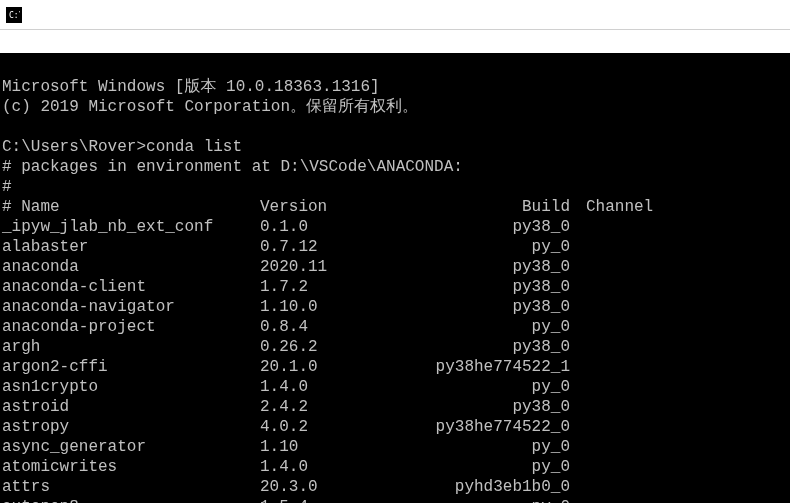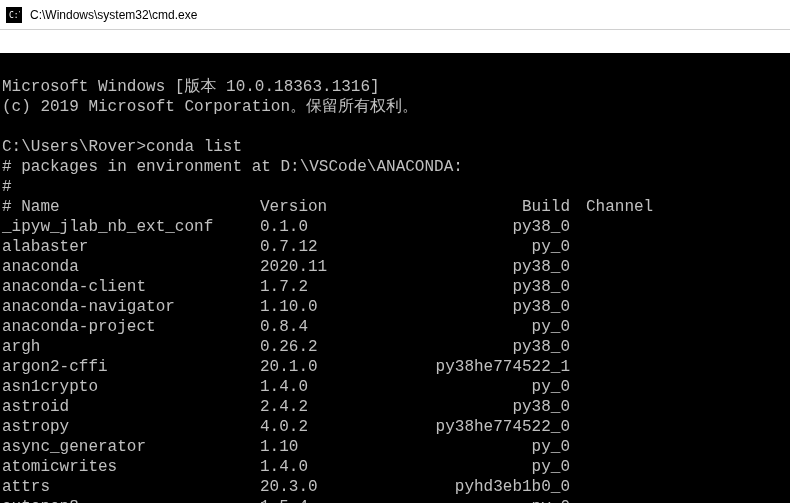--- a/index.html
+++ b/index.html
@@ -54,21 +54,20 @@
 </head>
 <body>
 
 <div class="titlebar">
   <span class="titlebar-icon">
     <svg viewBox="0 0 12 10">
       <rect x="0" y="0" width="12" height="10" fill="#000"></rect>
       <text x="1" y="8" font-size="8" fill="#fff" font-family="monospace">C:\</text>
     </svg>
   </span>
-  <span class="titlebar-text">C:\Windows\system32\cmd.exe</span>
 </div>
 
 <div class="terminal">
 <span class="row">Microsoft Windows [版本 10.0.18363.1316]</span>
 <span class="row">(c) 2019 Microsoft Corporation。保留所有权利。</span>
 <span class="row"></span>
 <span class="row"><span>C:\Users\Rover&gt;</span><span>conda list</span></span>
 <span class="row"># packages in environment at D:\VSCode\ANACONDA:</span>
 <span class="row">#</span>
 <span class="row"><span class="c-name"># Name</span><span class="c-ver">Version</span><span class="c-build">Build</span><span class="c-chan">Channel</span></span>

